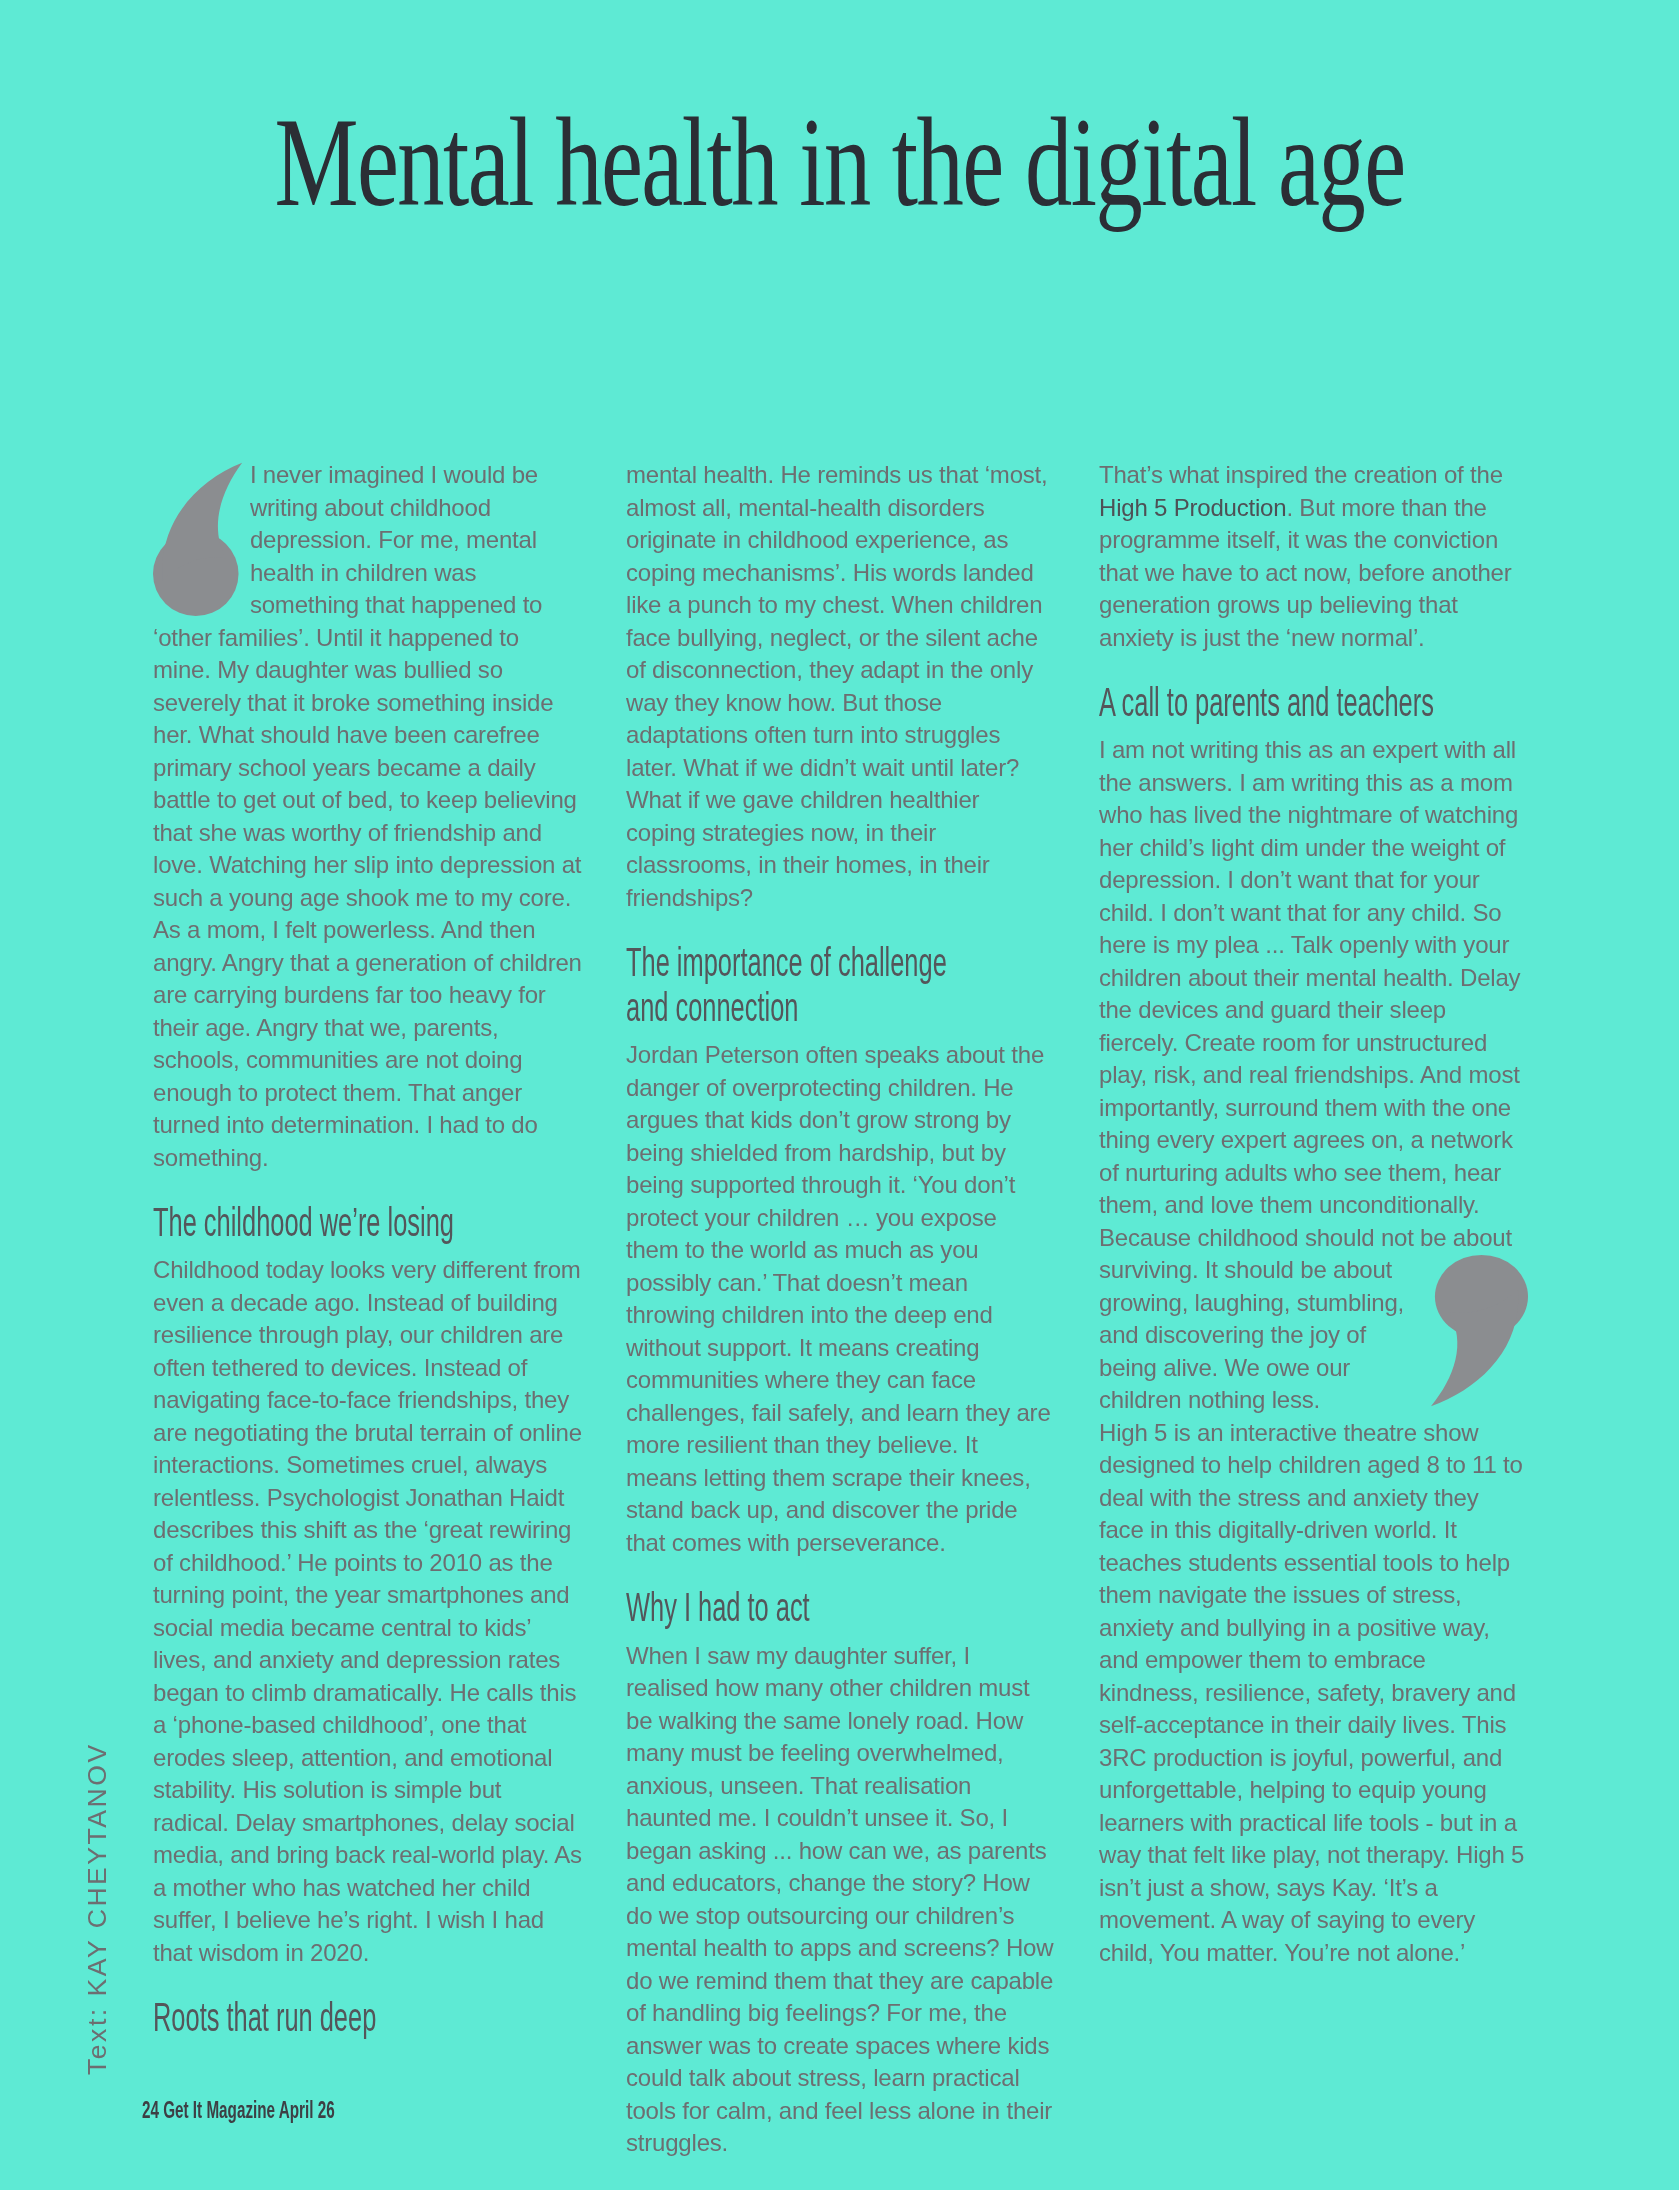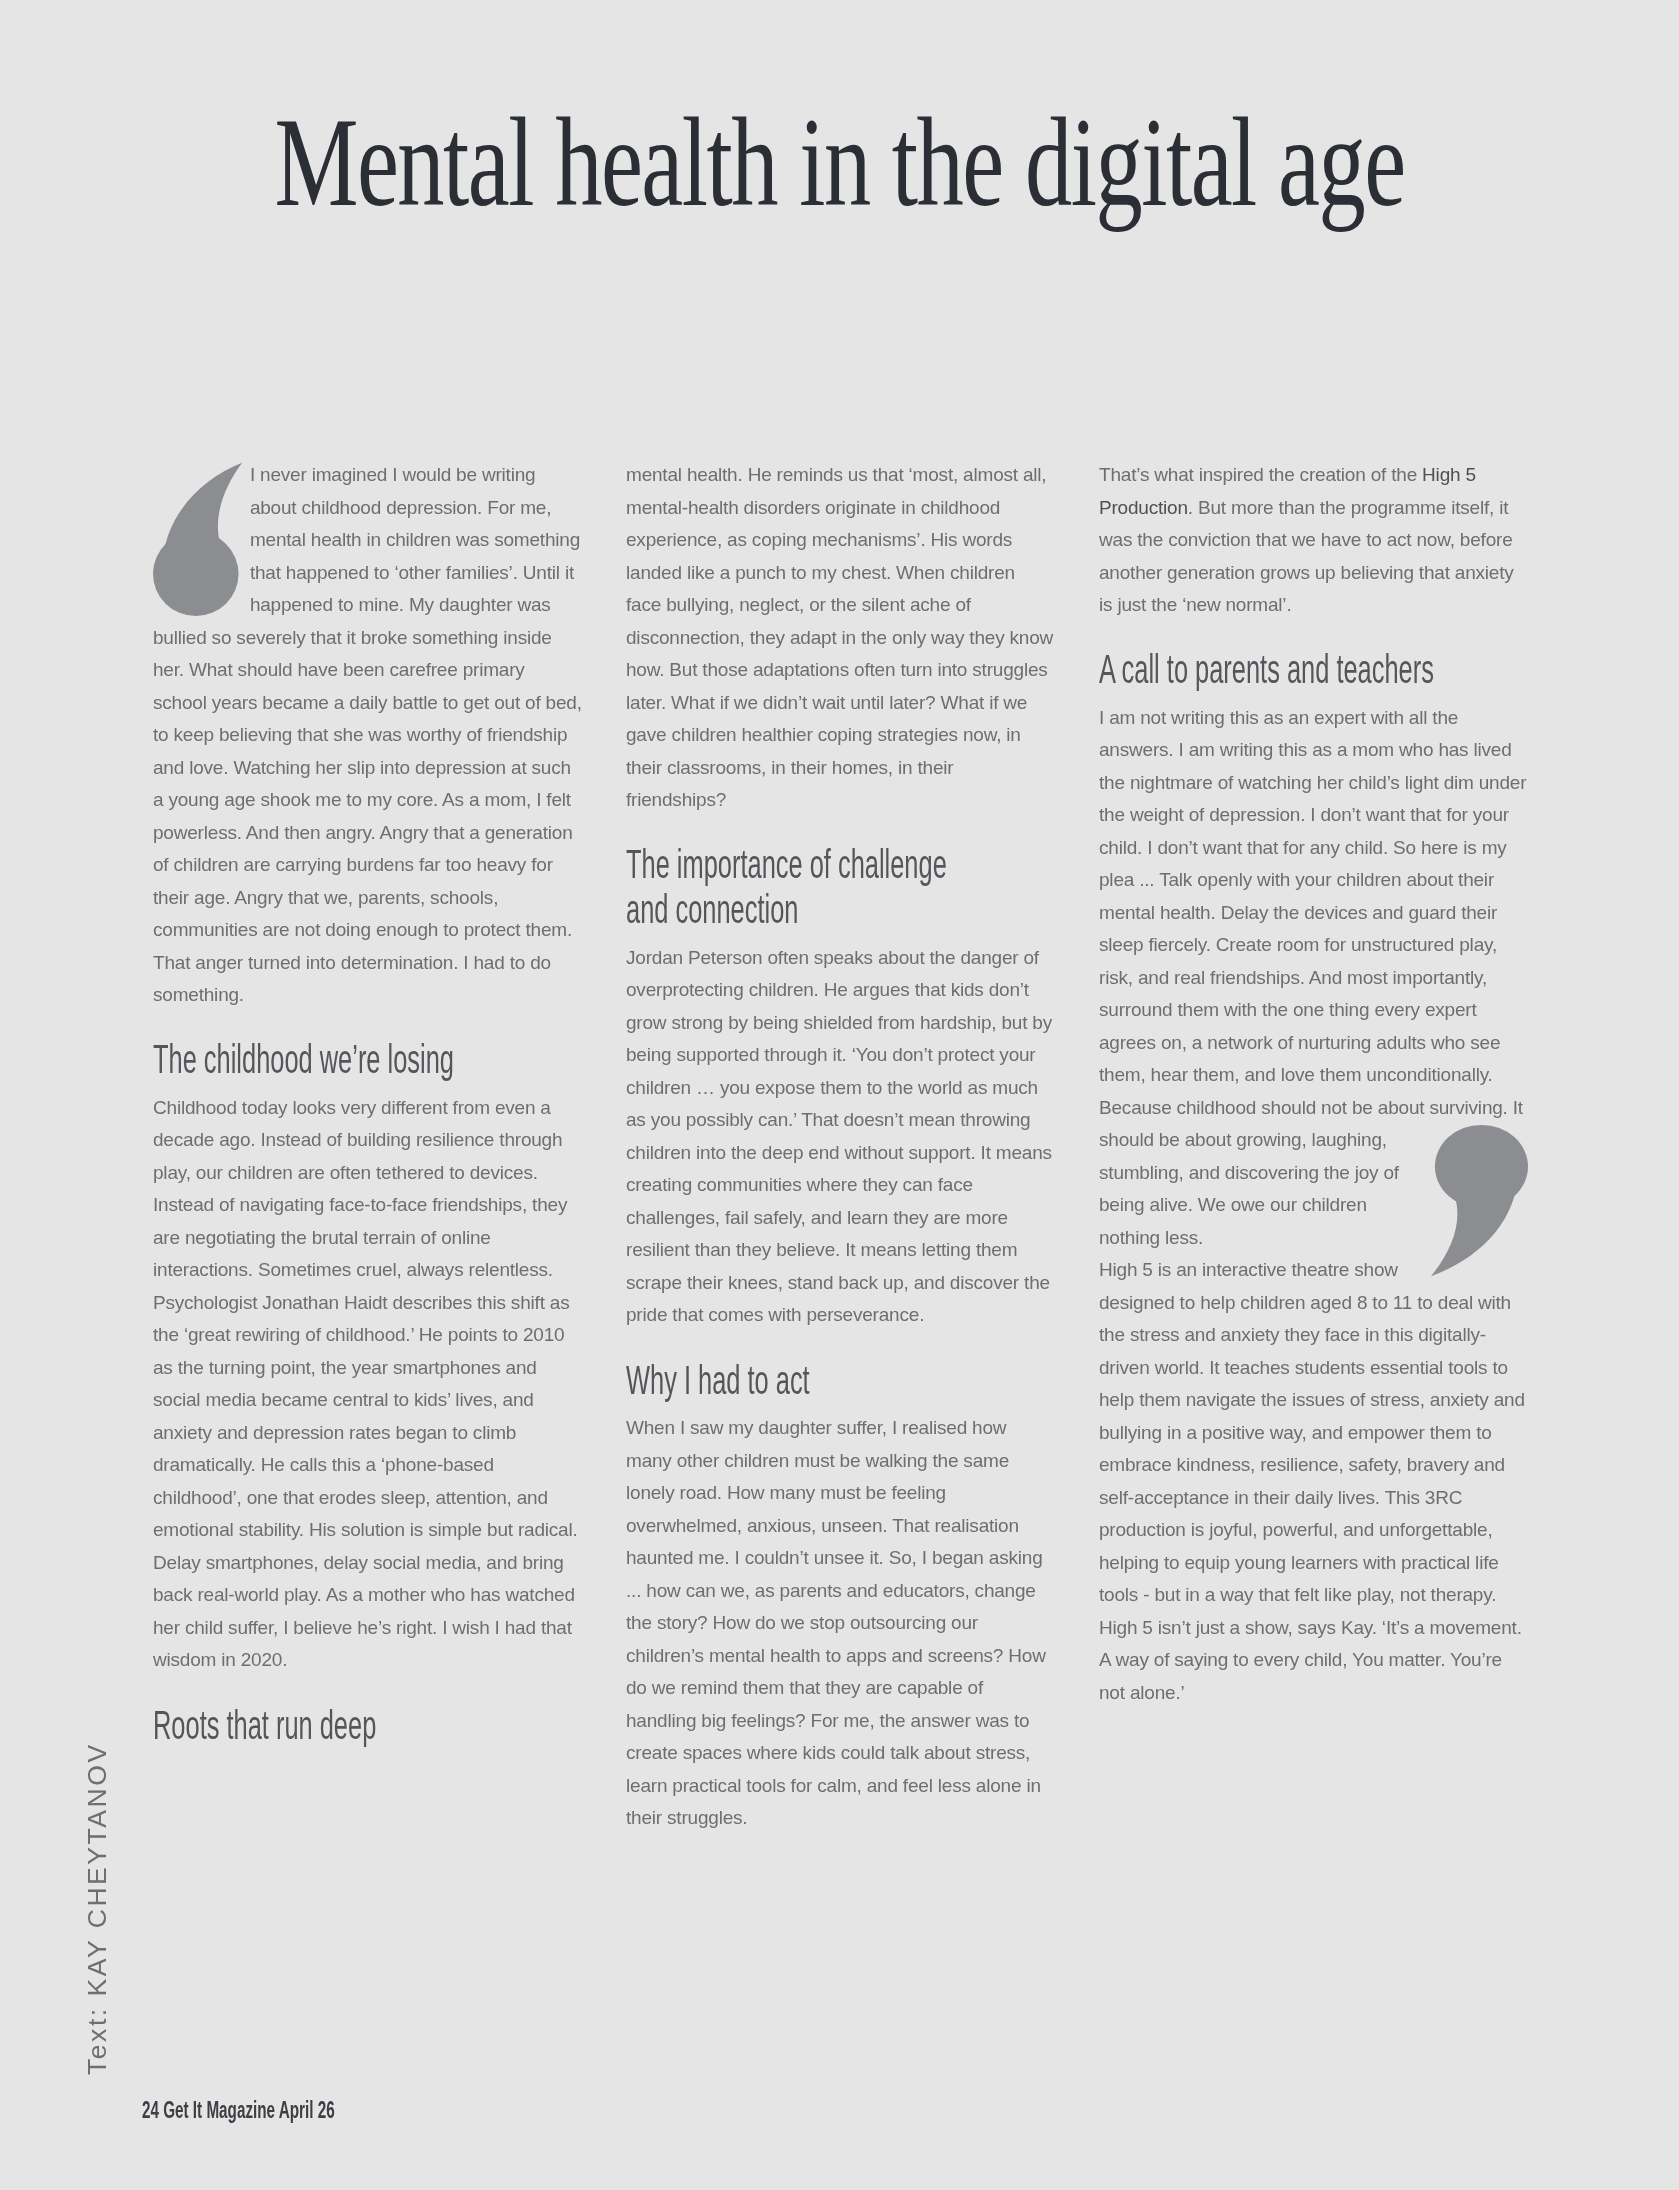--- a/index.html
+++ b/index.html
@@ -4,21 +4,21 @@
 <style>
   html, body {
     margin: 0;
     padding: 0;
     width: 1680px;
     height: 2191px;
     background: #ffffff;
     font-family: "Liberation Sans", sans-serif;
     overflow: hidden;
   }
-  .page { position: relative; width: 1680px; height: 2191px; background: #e5e5e5; }
+  .page { position: relative; width: 1680px; height: 2191px; background: #5eead4; }
 
   
   .title-wrap {
     position: absolute; top: 97px; left: 0; width: 100%;
     text-align: center; margin: 0;
   }
   .title-scale {
     display: inline-block;
     font-family: "Liberation Serif", serif;
     font-weight: normal;
@@ -49,21 +49,21 @@
 
   
   .columns {
     position: absolute; left: 153px; top: 459px; width: 1374px;
     display: flex; gap: 44px;
   }
   .col { flex: 0 0 429px; width: 429px; }
 
   .body-text {
     margin: 0;
-    font-size: 19px;
+    font-size: 24px;
     line-height: 32.5px;
     color: #6d6e71;
     letter-spacing: -0.2px;
     text-align: left;
   }
 
   h2.section-heading { margin: 25.6px 0 9.9px 0; padding: 0; font-weight: normal; }
   .heading-scale {
     display: inline-block;
     font-size: 41px;

